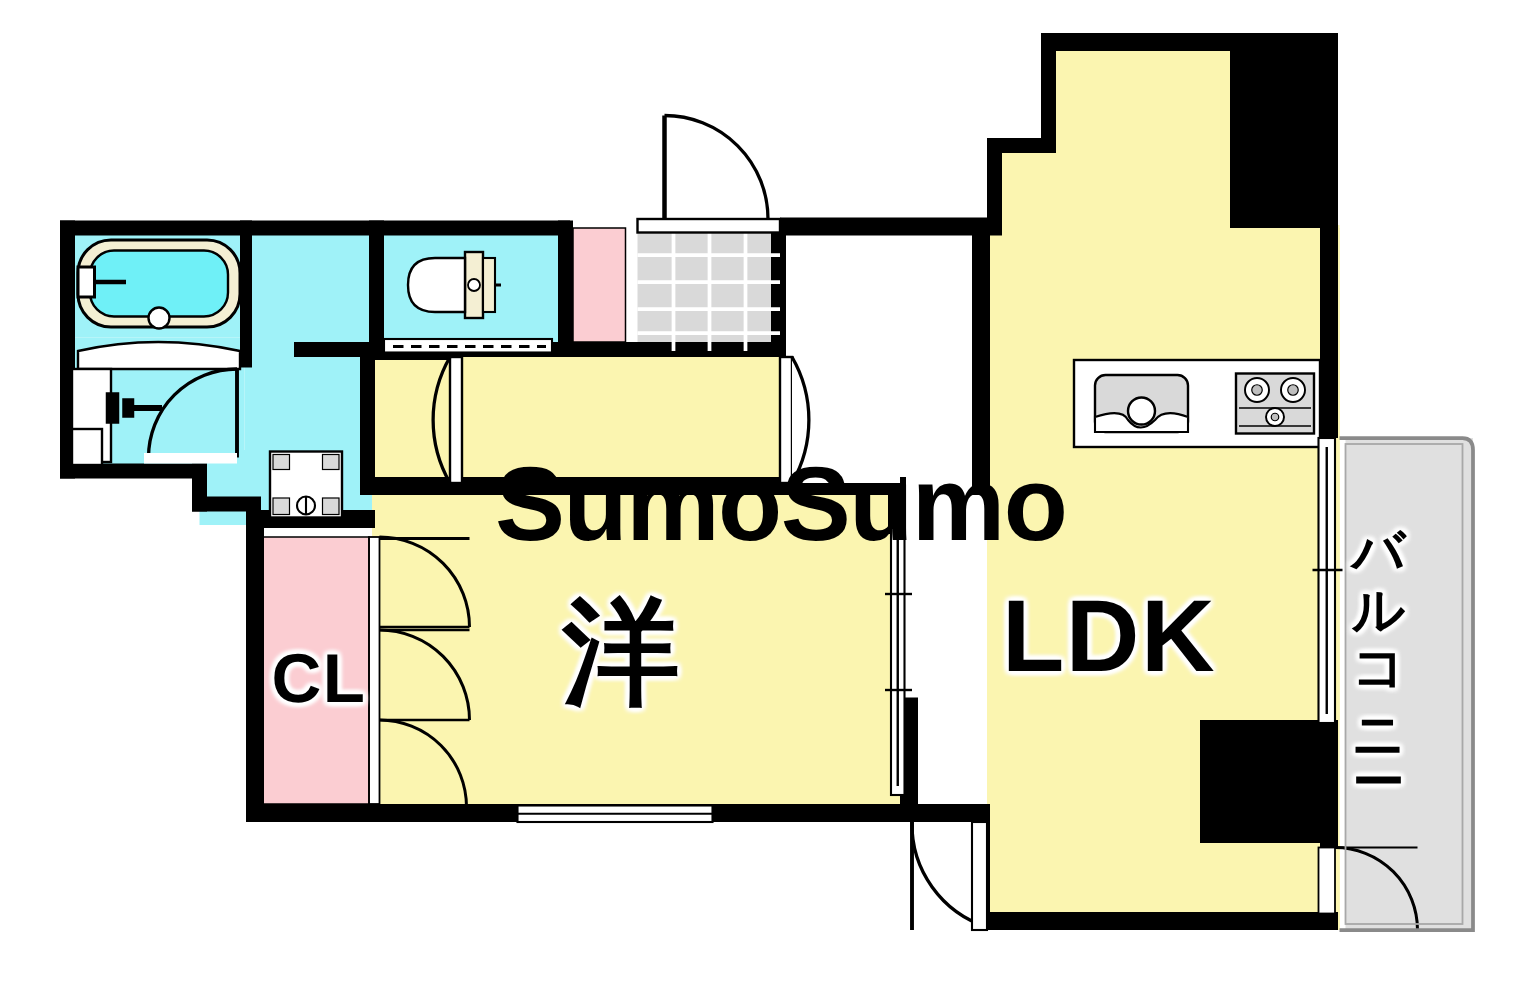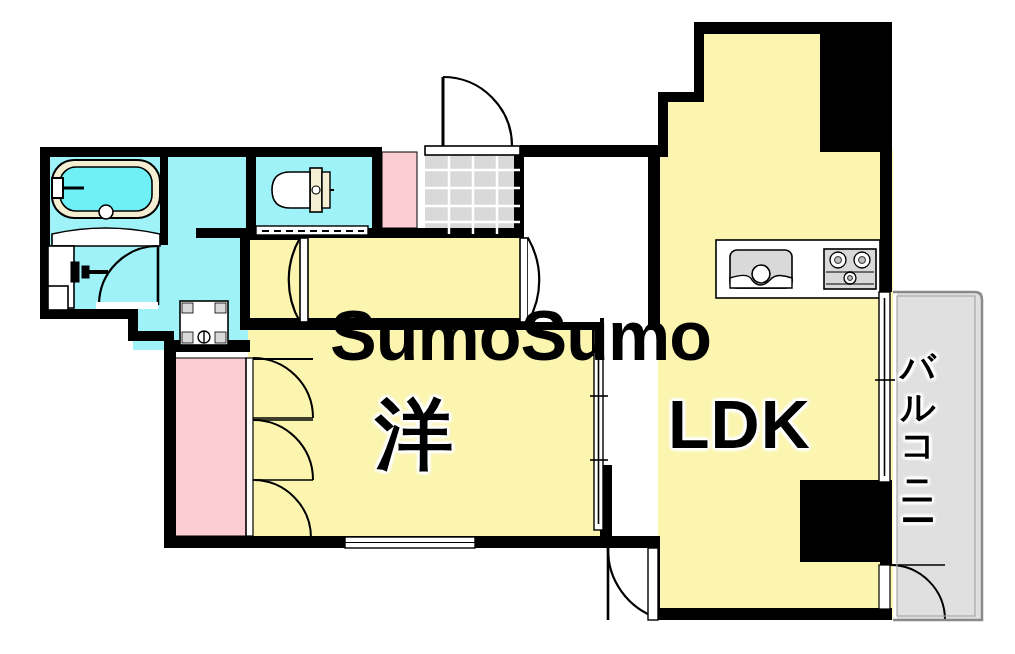--- a/index.html
+++ b/index.html
@@ -318,16 +318,17 @@
       <rect x="382" y="152" width="35" height="76"></rect>
     </g>
   </svg>
 
   <div class="wm">SumoSumo</div>
 
   <div class="rlabel" id="label-ldk">LDK</div>
 
   <div class="rlabel" id="label-you">洋</div>
 
+  <div class="rlabel" id="label-cl">CL</div>
 
   <div class="rlabel" id="label-balcony">バルコニー</div>
 
 </div>
 
 </body></html>

